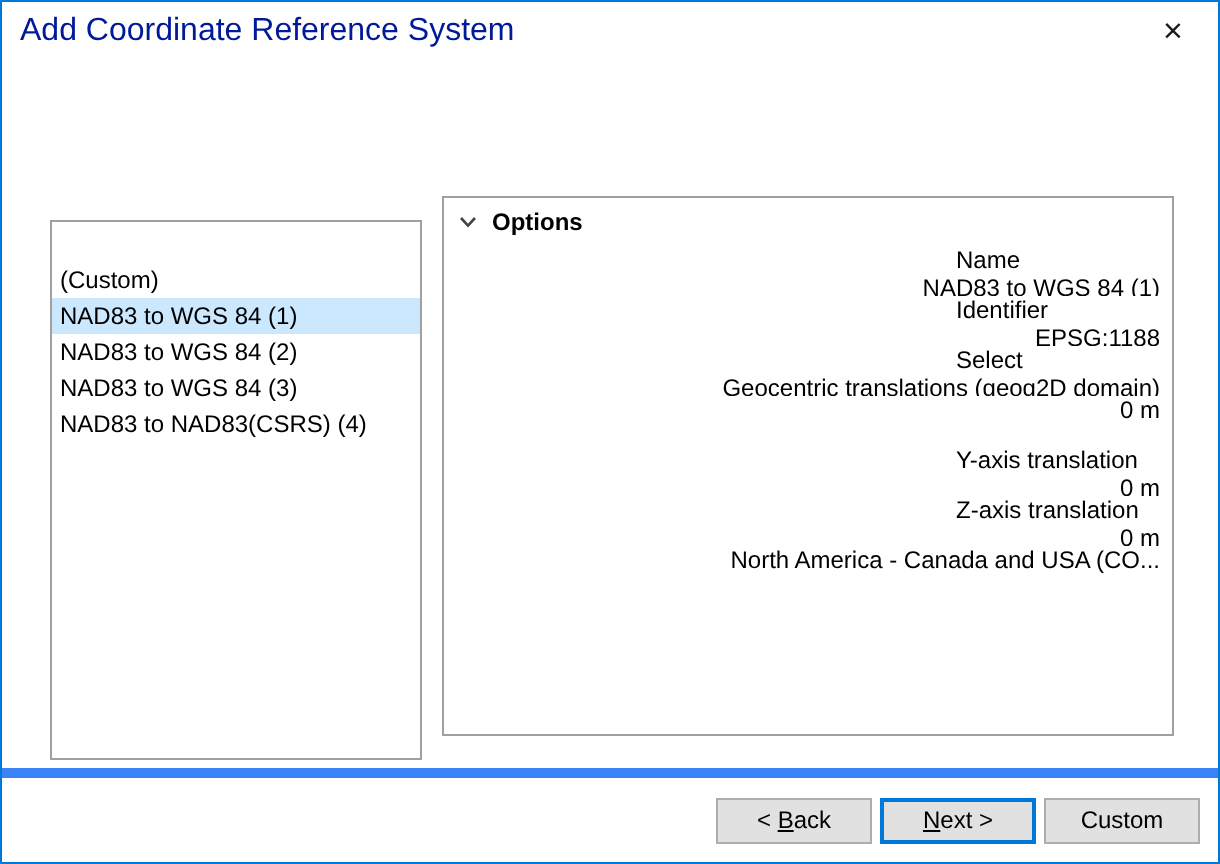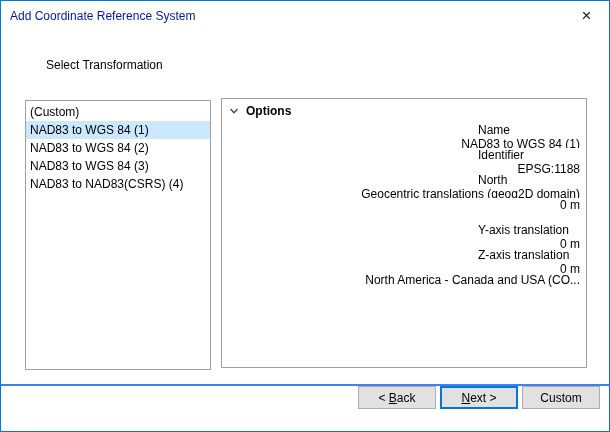--- a/index.html
+++ b/index.html
@@ -6,34 +6,34 @@
   html,body { width:610px; height:432px; }
   body { font-family:"Liberation Sans", sans-serif; background:#ffffff; font-size:12px; color:#000; }
 
   .dialog {
     position:relative; width:610px; height:432px;
     background:#ffffff; border:1px solid #0078d7;
   }
 
   
   .titlebar { height:30px; display:flex; align-items:center; background:#ffffff; }
-  .titlebar .title { padding-left:9px; font-size:12px; color:#001a99; }
+  .titlebar .title { padding-left:9px; font-size:16px; color:#001a99; }
   .close-btn {
     margin-left:auto; width:45px; height:30px;
     display:flex; align-items:center; justify-content:center;
     font-size:17px; color:#1a1a1a; cursor:default;
   }
 
   
   .subtitle { position:absolute; left:45px; top:57px; font-size:12px; }
 
   
   .list-panel {
-    position:absolute; left:24px; top:99px; width:186px; height:270px;
-    border:1px solid #a0a0a0; background:#ffffff; padding-top:2px; overflow:hidden;
+    position:absolute; left:24px; top:109px; width:186px; height:270px;
+    border:1px solid #a0a0a0; background:#ffffff; padding-top:20px; overflow:hidden;
   }
   .list-item {
     height:18px; line-height:18px; padding-left:4px;
     white-space:nowrap; overflow:hidden; cursor:default;
   }
   .list-item.selected { background:#cce8ff; }
 
   
   .options-panel {
     position:absolute; left:220px; top:97px; width:366px; height:270px;
@@ -44,22 +44,22 @@
     height:24px; padding-left:7px; font-weight:bold;
   }
   .chevron { width:10px; height:10px; display:flex; align-items:center; cursor:default; }
   .prop-row { display:flex; align-items:flex-end; height:25px;flex-direction:column; }
   .prop-label { width:128px; padding-left:20px; white-space:nowrap; overflow:hidden; }
   .prop-value { flex:1; padding-right:6px; white-space:nowrap; overflow:hidden; }
 
   
   .footer {
     position:absolute; left:0; right:0; bottom:0; height:47px;
-    border-top:2px solid #3b82f6;
-    display:flex; align-items:flex-start; justify-content:flex-end;
+    border-top:5px solid #3b82f6;
+    display:flex; align-items:center; justify-content:flex-end;
     gap:4px; padding-right:9px; background:#ffffff;
   }
   .btn {
     width:78px; height:23px; font-family:"Liberation Sans", sans-serif;
     font-size:12px; color:#000;
     background:#e1e1e1; border:1px solid #adadad; cursor:default;
   }
   .btn.default { border:2px solid #0078d7; }
   .u { text-decoration:underline; }
 </style>
@@ -68,21 +68,20 @@
 
 <div class="dialog">
 
   <div class="titlebar">
     <span class="title">Add Coordinate Reference System</span>
     <div class="close-btn">
       <span>×</span>
     </div>
   </div>
 
-  <div class="subtitle">Select Transformation</div>
 
   <div class="list-panel">
     <div class="list-item">(Custom)</div>
     <div class="list-item selected">NAD83 to WGS 84 (1)</div>
     <div class="list-item">NAD83 to WGS 84 (2)</div>
     <div class="list-item">NAD83 to WGS 84 (3)</div>
     <div class="list-item">NAD83 to NAD83(CSRS) (4)</div>
   </div>
 
   <div class="options-panel">
@@ -97,21 +96,21 @@
 
     <div class="prop-row">
       <span class="prop-label">Name</span>
       <span class="prop-value">NAD83 to WGS 84 (1)</span>
     </div>
     <div class="prop-row">
       <span class="prop-label">Identifier</span>
       <span class="prop-value">EPSG:1188</span>
     </div>
     <div class="prop-row">
-      <span class="prop-label">North</span>
+      <span class="prop-label">Select</span>
       <span class="prop-value">Geocentric translations (geog2D domain)</span>
     </div>
     <div class="prop-row">
       <span class="prop-value">0 m</span>
     </div>
     <div class="prop-row">
       <span class="prop-label">Y-axis translation</span>
       <span class="prop-value">0 m</span>
     </div>
     <div class="prop-row">

